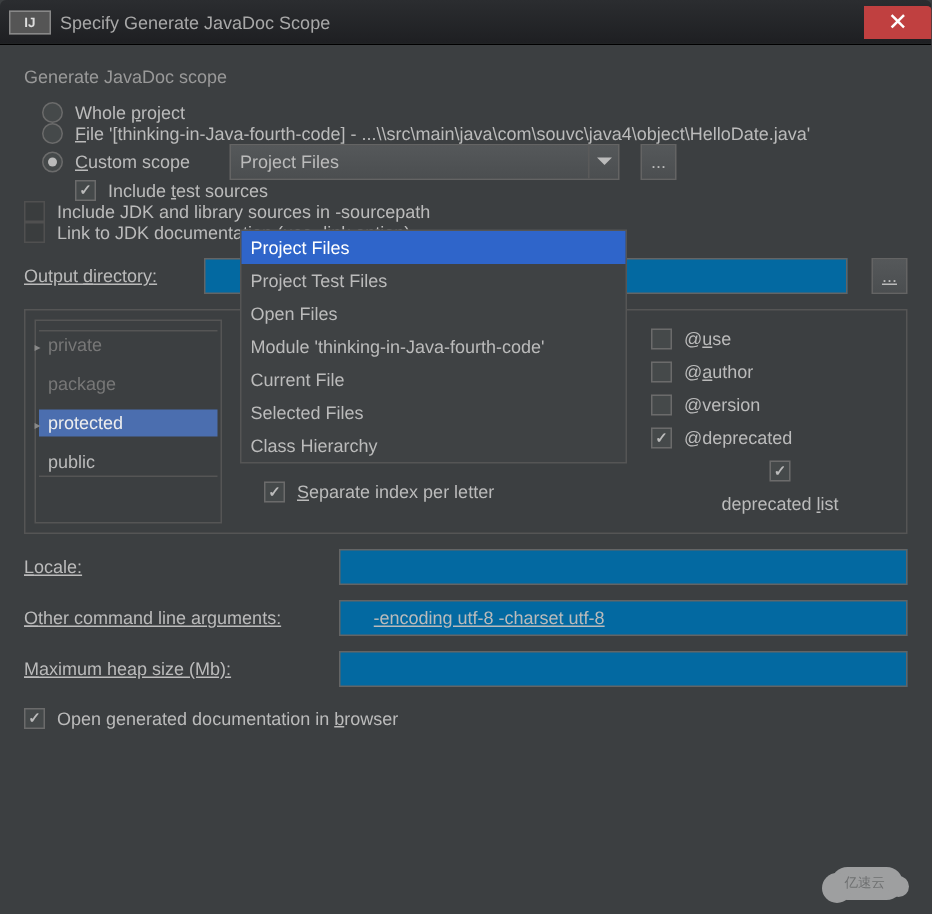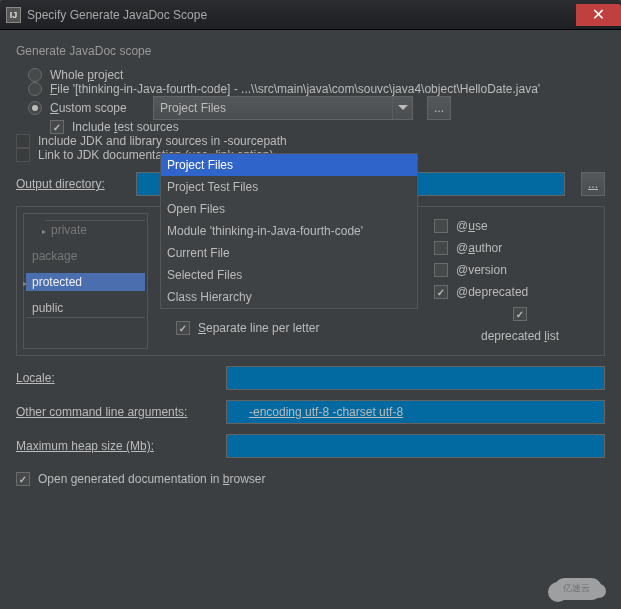--- a/index.html
+++ b/index.html
@@ -1,20 +1,20 @@
 <!DOCTYPE html>
 <html><head>
   <meta charset="utf-8">
   <style>
     * { margin: 0; padding: 0; box-sizing: border-box; font-family: "Segoe UI", Tahoma, sans-serif; font-size: 12px; }
     body { width: 621px; height: 609px; background: #3c3f41; color: #bbbbbb; overflow: hidden; }
     
     
     .titlebar { height: 30px; background: linear-gradient(#2b2d30, #1e1f22); display: flex; align-items: center; padding: 0 0 0 6px; border-bottom: 1px solid #000; border-radius: 4px 4px 0 0; }
-    .title-icon { width: 15px; height: 16px; background: #555; border: 1px solid #888; display: inline-flex; align-items: center; justify-content: center; font-size: 9px; font-weight: bold; color: #ddd; }
+    .title-icon { width: 28px; height: 16px; background: #555; border: 1px solid #888; display: inline-flex; align-items: center; justify-content: center; font-size: 9px; font-weight: bold; color: #ddd; }
     .title-text { margin-left: 6px; color: #a8a8a8; }
     .title-close { margin-left: auto; width: 45px; height: 22px; background: #c04040; color: #fff; display: flex; align-items: center; justify-content: center; font-size: 16px; border-top-right-radius: 3px; }
     
     
     .content { padding: 14px 16px 10px 16px; }
     .section-title { color: #999; margin-bottom: 10px; }
     .indent { padding-left: 12px; }
     
     
     .radio-row, .check-row { display: flex; align-items: center; margin: 0 0; gap: 8px; position: relative; }
@@ -113,41 +113,41 @@
   </div>
 
   <div class="form-row">
     <label class="label" style="width:110px;"><span>Output </span><span class="mn">d</span><span>irectory:</span></label>
     <input class="text-input" value="" style="">
     <span class="sq-btn">...</span>
   </div>
 
   <div class="panels">
     <div class="panel-left">
-      <div class="access-item" style="border-top:1px solid #555; margin-top:2px;margin-left:19px;"><span class="handle"></span><span>private</span></div>
+      <div class="access-item" style="border-top:1px solid #555; margin-top:2px;"><span class="handle"></span><span>private</span></div>
       <div class="access-item"><span>package</span></div>
       <div class="access-item sel"><span class="handle"></span><span>protected</span></div>
       <div class="access-item" style="color:#bbb; border-bottom:1px solid #555;"><span>public</span></div>
     </div>
     <div class="panel-mid">
       <div class="check-row">
           <span class="check checked"></span>
           <label><span>Generate hierarchy </span><span class="mn">t</span><span>ree</span></label>
         </div>
       <div class="check-row">
           <span class="check checked"></span>
           <label><span>Generate </span><span class="mn">n</span><span>avigation bar</span></label>
         </div>
       <div class="check-row">
           <span class="check checked"></span>
           <label><span>Generate </span><span class="mn">i</span><span>ndex</span></label>
         </div>
       <div class="check-row" style="margin-left:14px;">
           <span class="check checked"></span>
-          <label><span></span><span class="mn">S</span><span>eparate line per letter</span></label>
+          <label><span></span><span class="mn">S</span><span>eparate index per letter</span></label>
         </div>
     </div>
     <div class="panel-right">
       <div class="check-row">
           <span class="check"></span>
           <label><span>@</span><span class="mn">u</span><span>se</span></label>
         </div>
       <div class="check-row">
           <span class="check"></span>
           <label><span>@</span><span class="mn">a</span><span>uthor</span></label>

